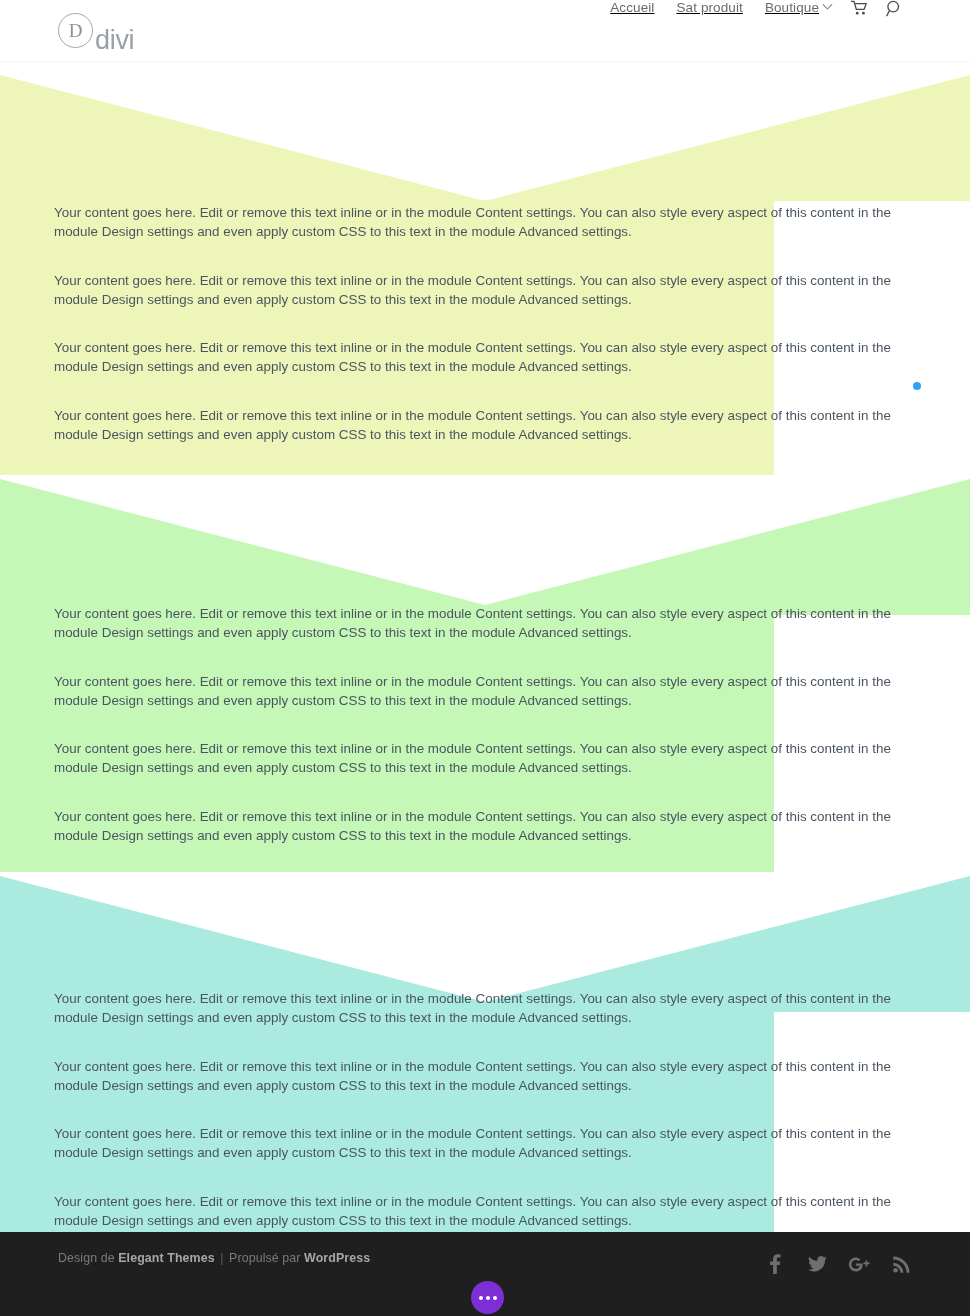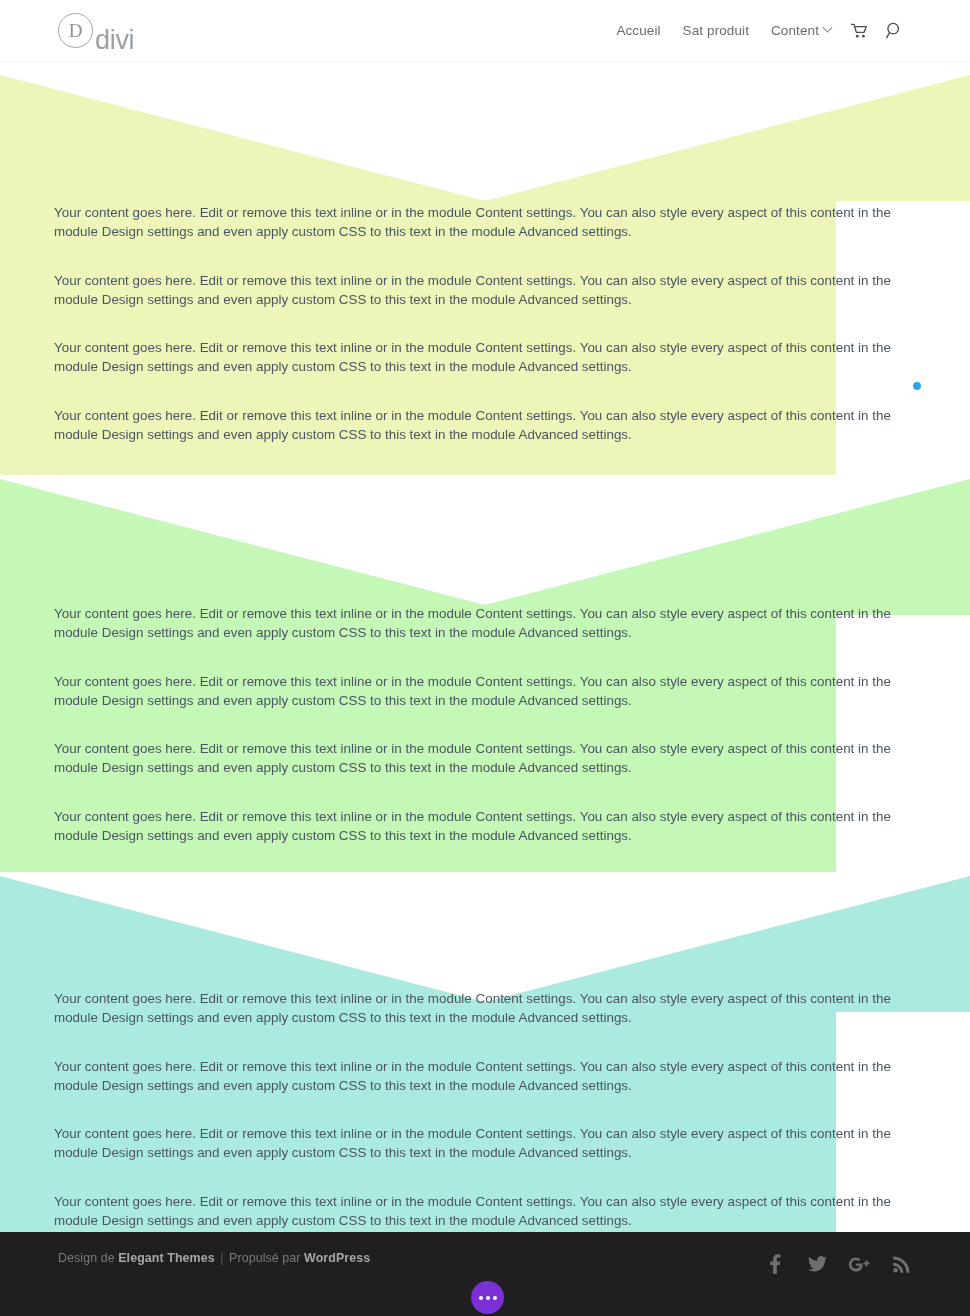--- a/index.html
+++ b/index.html
@@ -64,23 +64,24 @@
     margin-left: 2px;
     font-weight: 400;
     line-height: 1;
     position: relative;
     top: 10px;
   }
 
   
   nav.main-nav {
     display: flex;
-    align-items: center;
+    align-items: flex-start;
     gap: 0;
     height: 100%;
+    text-decoration: underline;
   }
   .nav-item {
     font-size: 13.5px;
     color: #6b6b6b;
     padding: 0 11px;
     display: flex;
     align-items: center;
     gap: 5px;
     cursor: pointer;
     white-space: nowrap;
@@ -99,21 +100,21 @@
     align-items: center;
     cursor: pointer;
     color: #4a4a4a;
   }
   .nav-icon svg { display: block; }
 
   
   .section {
     position: absolute;
     left: 0;
-    width: 836px;
+    width: 774px;
     overflow: visible;
   }
   .sec-divider {
     position: absolute;
     left: 0;
     top: 0;
     width: 970px;
     height: 140px;
     display: block;
   }
@@ -244,21 +245,21 @@
 
       <div class="nav-item">
         <span>Accueil</span>
       </div>
 
       <div class="nav-item">
         <span>Sat produit</span>
       </div>
 
       <div class="nav-item">
-        <span>Content</span>
+        <span>Boutique</span>
         <span class="chev"></span>
       </div>
 
       <div class="nav-icon">
         <svg width="17" height="16" viewBox="0 0 20 18" aria-hidden="true">
           <path d="M0.5 1.2 h3.1 l2.6 9.3 h9.3 l2.4 -6.6 h-12.4" fill="none" stroke="#4a4a4a" stroke-width="1.5" stroke-linecap="round" stroke-linejoin="round"></path>
           <circle cx="7.4" cy="15.1" r="1.6" fill="#4a4a4a"></circle>
           <circle cx="14.6" cy="15.1" r="1.6" fill="#4a4a4a"></circle>
         </svg>
       </div>

